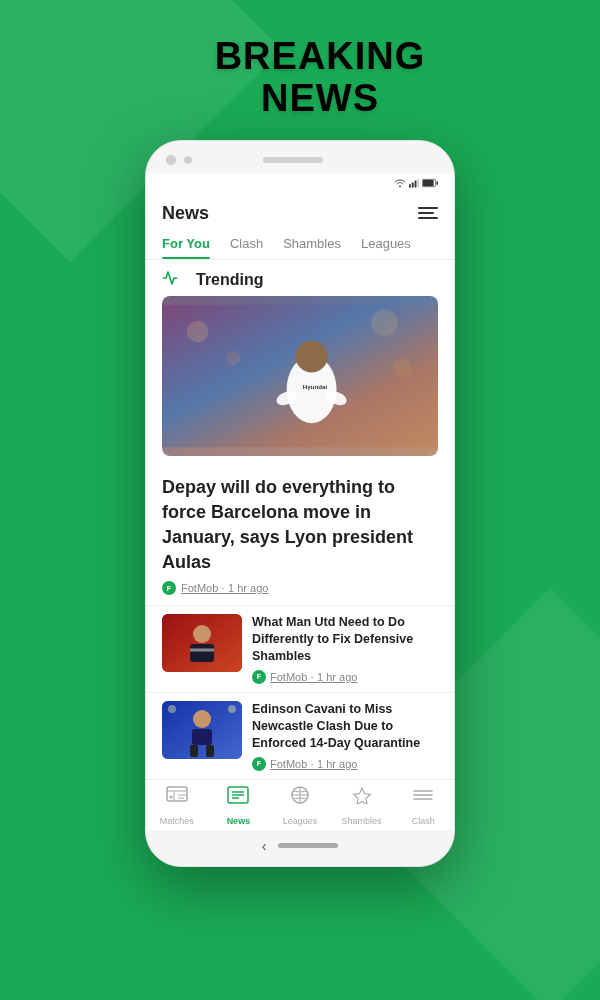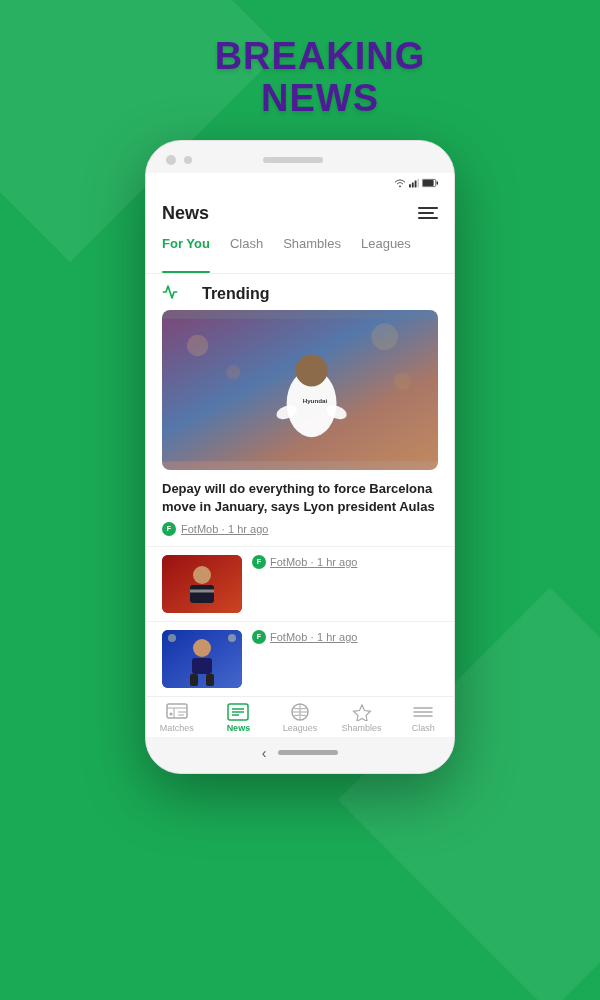--- a/index.html
+++ b/index.html
@@ -38,21 +38,21 @@
 
     
     .breaking-news-header {
       text-align: center;
       padding-top: 36px;
       padding-bottom: 20px;
       position: relative;
       z-index: 2;
     }
     .breaking-news-header h1 {
-      color: #4c1d95;
+      color: #000000;
       font-size: 38px;
       font-weight: 900;
       line-height: 1.1;
       letter-spacing: 1px;
       text-shadow: 0 2px 4px rgba(0,0,0,0.15);
       margin-left: 40px;
     }
 
     
     .phone-wrapper {
@@ -151,21 +151,21 @@
     .hamburger-icon span:last-child { width: 20px; }
 
     
     .tabs {
       display: flex;
       padding: 0 16px;
       border-bottom: 1px solid #eee;
       gap: 20px;
     }
     .tab {
-      padding: 6px 0 22px;
+      padding: 6px 0 8px;
       font-size: 13px;
       color: #888;
       cursor: pointer;
       position: relative;
     }
     .tab.active {
       color: #1aaa55;
       font-weight: 600;
     }
     .tab.active::after {
@@ -174,21 +174,21 @@
       bottom: 0; left: 0; right: 0;
       height: 2px;
       background: #1aaa55;
       border-radius: 1px;
     }
 
     
     .section-heading {
       display: flex;
       align-items: center;
-      gap: 24px;
+      gap: 18px;
       padding: 10px 16px 6px;
     }
     .trending-icon {
       color: #1aaa55;
       font-size: 16px;
     }
     .section-heading-text {
       font-size: 16px;
       font-weight: 700;
       color: #222;
@@ -208,24 +208,25 @@
       width: 100%;
       height: 100%;
       background: linear-gradient(160deg, #7a5c7a 0%, #5a7aa5 35%, #a08080 65%, #c09070 100%);
       display: flex;
       align-items: center;
       justify-content: center;
     }
 
     .hero-title {
       padding: 10px 16px 4px;
-      font-size: 13px;
+      font-size: 18px;
       font-weight: 600;
       color: #222;
       line-height: 1.4;
+      margin-top: 9px;
     }
 
     .source-row {
       display: flex;
       align-items: center;
       gap: 5px;
       padding: 2px 16px 10px;
     }
     .source-logo {
       width: 14px; height: 14px;
@@ -288,21 +289,21 @@
       display: flex;
       border-top: 1px solid #eee;
       background: white;
       padding: 6px 0 4px;
     }
     .nav-item {
       flex: 1;
       display: flex;
       flex-direction: column;
       align-items: center;
-      gap: 2px;
+      gap: 12px;
       cursor: pointer;
     }
     .nav-label {
       font-size: 9px;
       color: #aaa;
     }
     .nav-label.active-nav { color: #1aaa55; font-weight: 600; }
 
     
     .phone-bottom {
@@ -471,20 +472,21 @@
               <rect width="80" height="58" fill="url(#t1g)"></rect>
 
               <circle cx="40" cy="20" r="9" fill="#c8956a"></circle>
               <rect x="28" y="30" width="24" height="18" rx="3" fill="#1a1a2e"></rect>
 
               <line x1="28" y1="36" x2="52" y2="36" stroke="#888" stroke-width="3"></line>
             </svg>
           </div>
         </div>
         <div class="news-info">
+          <div class="news-title">What Man Utd Need to Do Differently to Fix Defensive Shambles</div>
           <div class="news-source-row">
             <div class="source-logo">F</div>
             <span class="source-text">
               <span>FotMob</span> · <span>1 hr ago</span>
             </span>
           </div>
         </div>
       </div>
 
       <div class="news-item">
@@ -503,20 +505,21 @@
               <rect x="30" y="28" width="20" height="16" rx="3" fill="#1a1a5e"></rect>
               <rect x="28" y="44" width="8" height="12" rx="2" fill="#222"></rect>
               <rect x="44" y="44" width="8" height="12" rx="2" fill="#222"></rect>
 
               <circle cx="10" cy="8" r="4" fill="rgba(255,255,150,0.4)"></circle>
               <circle cx="70" cy="8" r="4" fill="rgba(255,255,150,0.4)"></circle>
             </svg>
           </div>
         </div>
         <div class="news-info">
+          <div class="news-title">Edinson Cavani to Miss Newcastle Clash Due to Enforced 14-Day Quarantine</div>
           <div class="news-source-row">
             <div class="source-logo">F</div>
             <span class="source-text">
               <span>FotMob</span> · <span>1 hr ago</span>
             </span>
           </div>
         </div>
       </div>
 
       <div class="bottom-nav">

